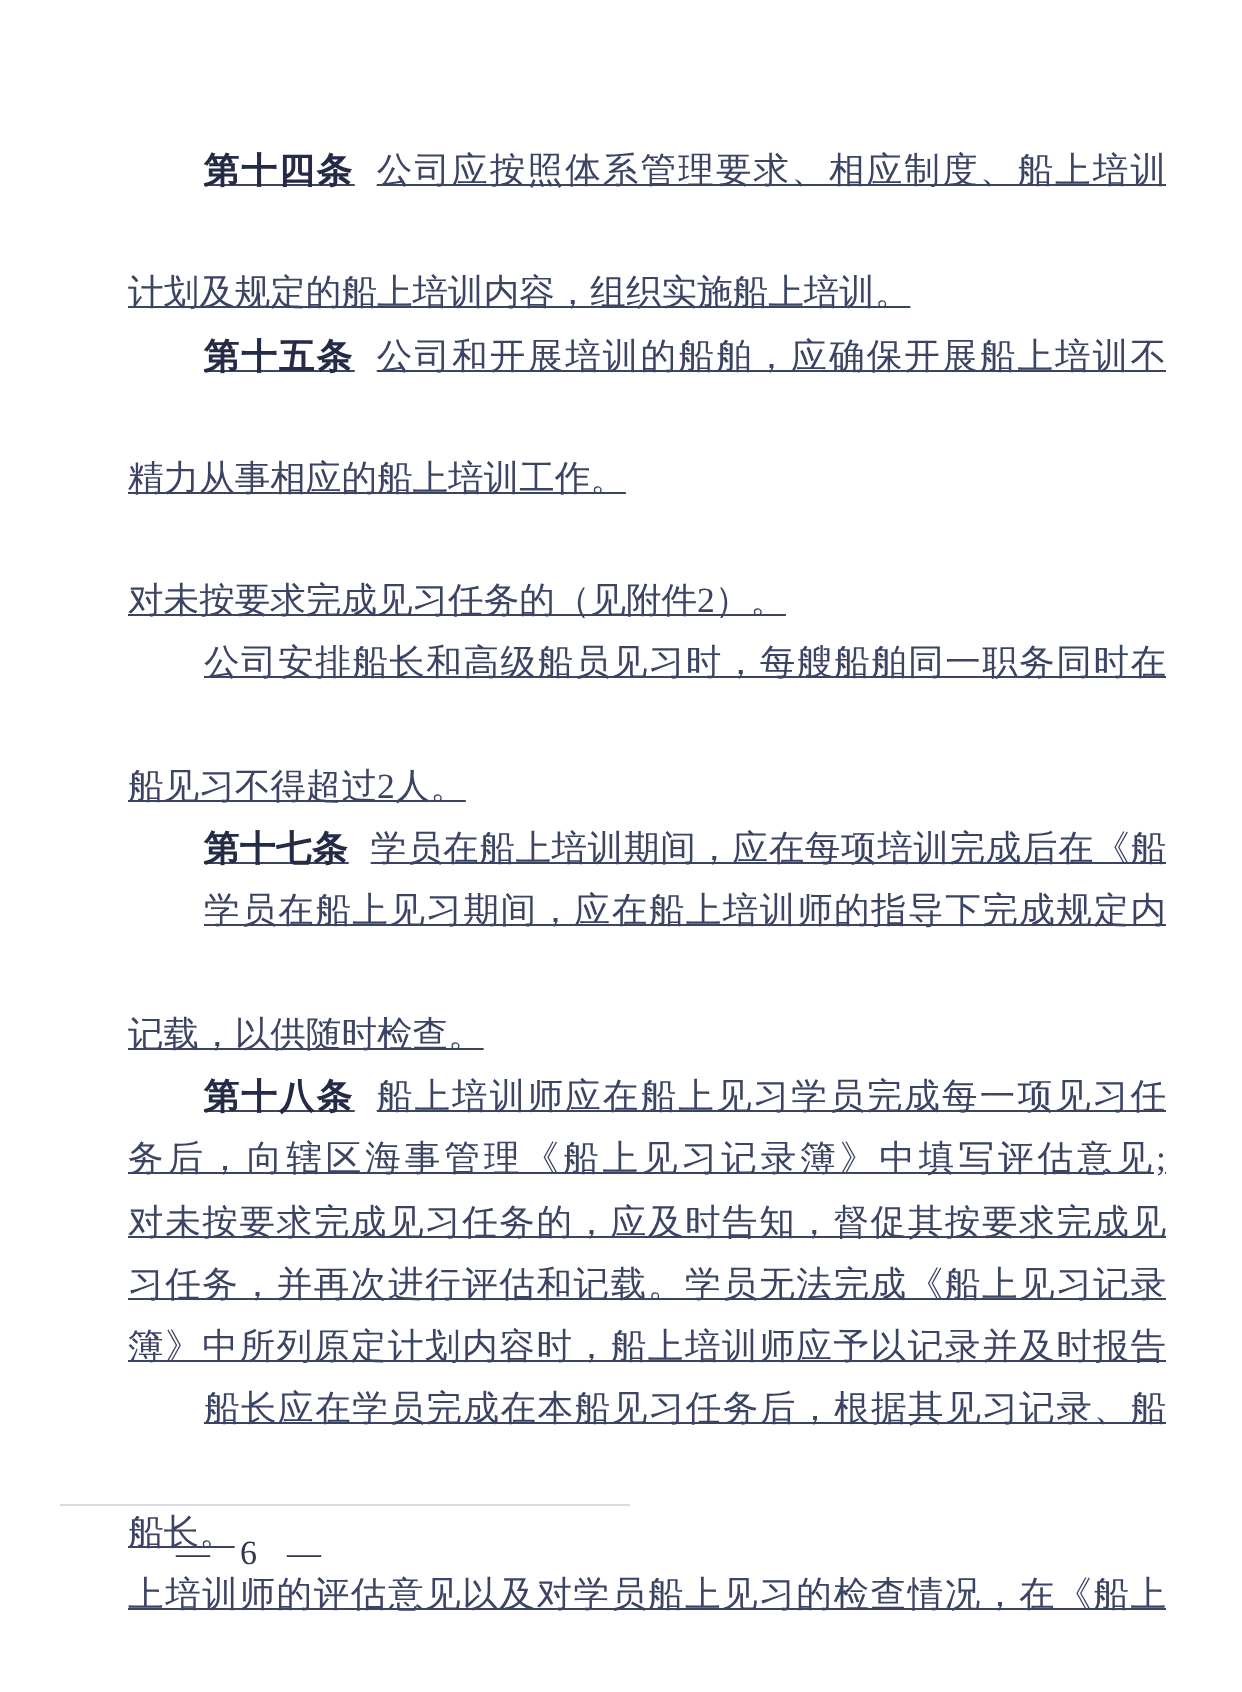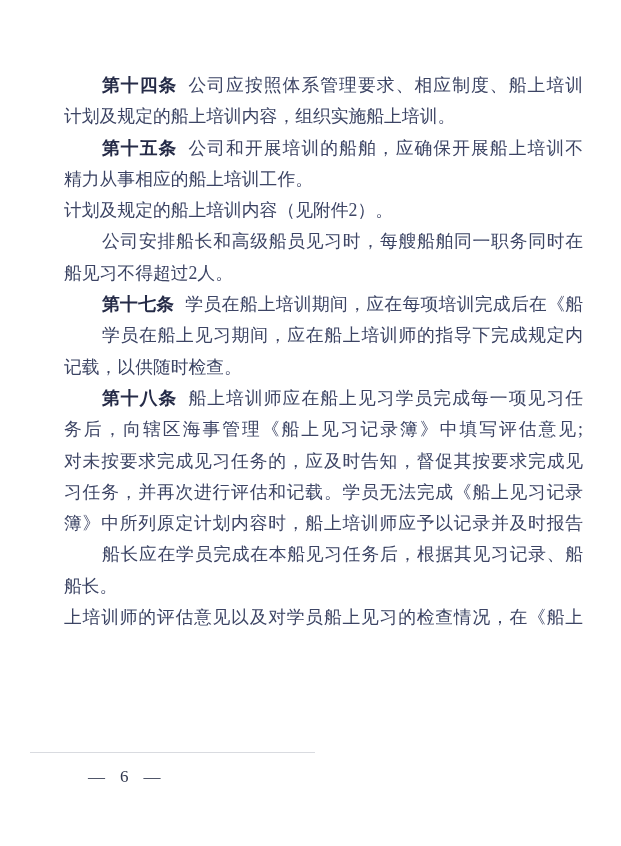--- a/index.html
+++ b/index.html
@@ -24,26 +24,28 @@
   .line {
     height: 31.3px;
     line-height: 31.3px;
     font-size: 17.8px;
     color: #3c4464;
     text-align: justify;
     text-align-last: justify;
     letter-spacing: 0;
     overflow: hidden;
     white-space: normal;
+    text-decoration: underline;
   }
   .line.indent {
     padding-left: 38px;
   }
   .line.para-end {
     text-align-last: left;
+    margin-top: 30px;
   }
   .article-label {
     font-weight: bold;
     color: #252b47;
     margin-right: 11px;
   }
   .artifact-line {
     position: absolute;
     left: 30px;
     top: 752px;
@@ -66,21 +68,21 @@
 </head>
 <body>
 
 <div class="page">
 
   <div class="doc-body">
       <div class="line indent"><span class="article-label">第十四条</span>公司应按照体系管理要求、相应制度、船上培训</div>
       <div class="line para-end">计划及规定的船上培训内容，组织实施船上培训。</div>
       <div class="line indent"><span class="article-label">第十五条</span>公司和开展培训的船舶，应确保开展船上培训不</div>
       <div class="line para-end">精力从事相应的船上培训工作。</div>
-      <div class="line para-end">计划及规定的船上培训内容（见附件2）。</div>
+      <div class="line para-end">对未按要求完成见习任务的（见附件2）。</div>
       <div class="line indent">公司安排船长和高级船员见习时，每艘船舶同一职务同时在</div>
       <div class="line para-end">船见习不得超过2人。</div>
       <div class="line indent"><span class="article-label">第十七条</span>学员在船上培训期间，应在每项培训完成后在《船</div>
       <div class="line indent">学员在船上见习期间，应在船上培训师的指导下完成规定内</div>
       <div class="line para-end">记载，以供随时检查。</div>
       <div class="line indent"><span class="article-label">第十八条</span>船上培训师应在船上见习学员完成每一项见习任</div>
       <div class="line">务后，向辖区海事管理《船上见习记录簿》中填写评估意见;</div>
       <div class="line">对未按要求完成见习任务的，应及时告知，督促其按要求完成见</div>
       <div class="line">习任务，并再次进行评估和记载。学员无法完成《船上见习记录</div>
       <div class="line">簿》中所列原定计划内容时，船上培训师应予以记录并及时报告</div>

